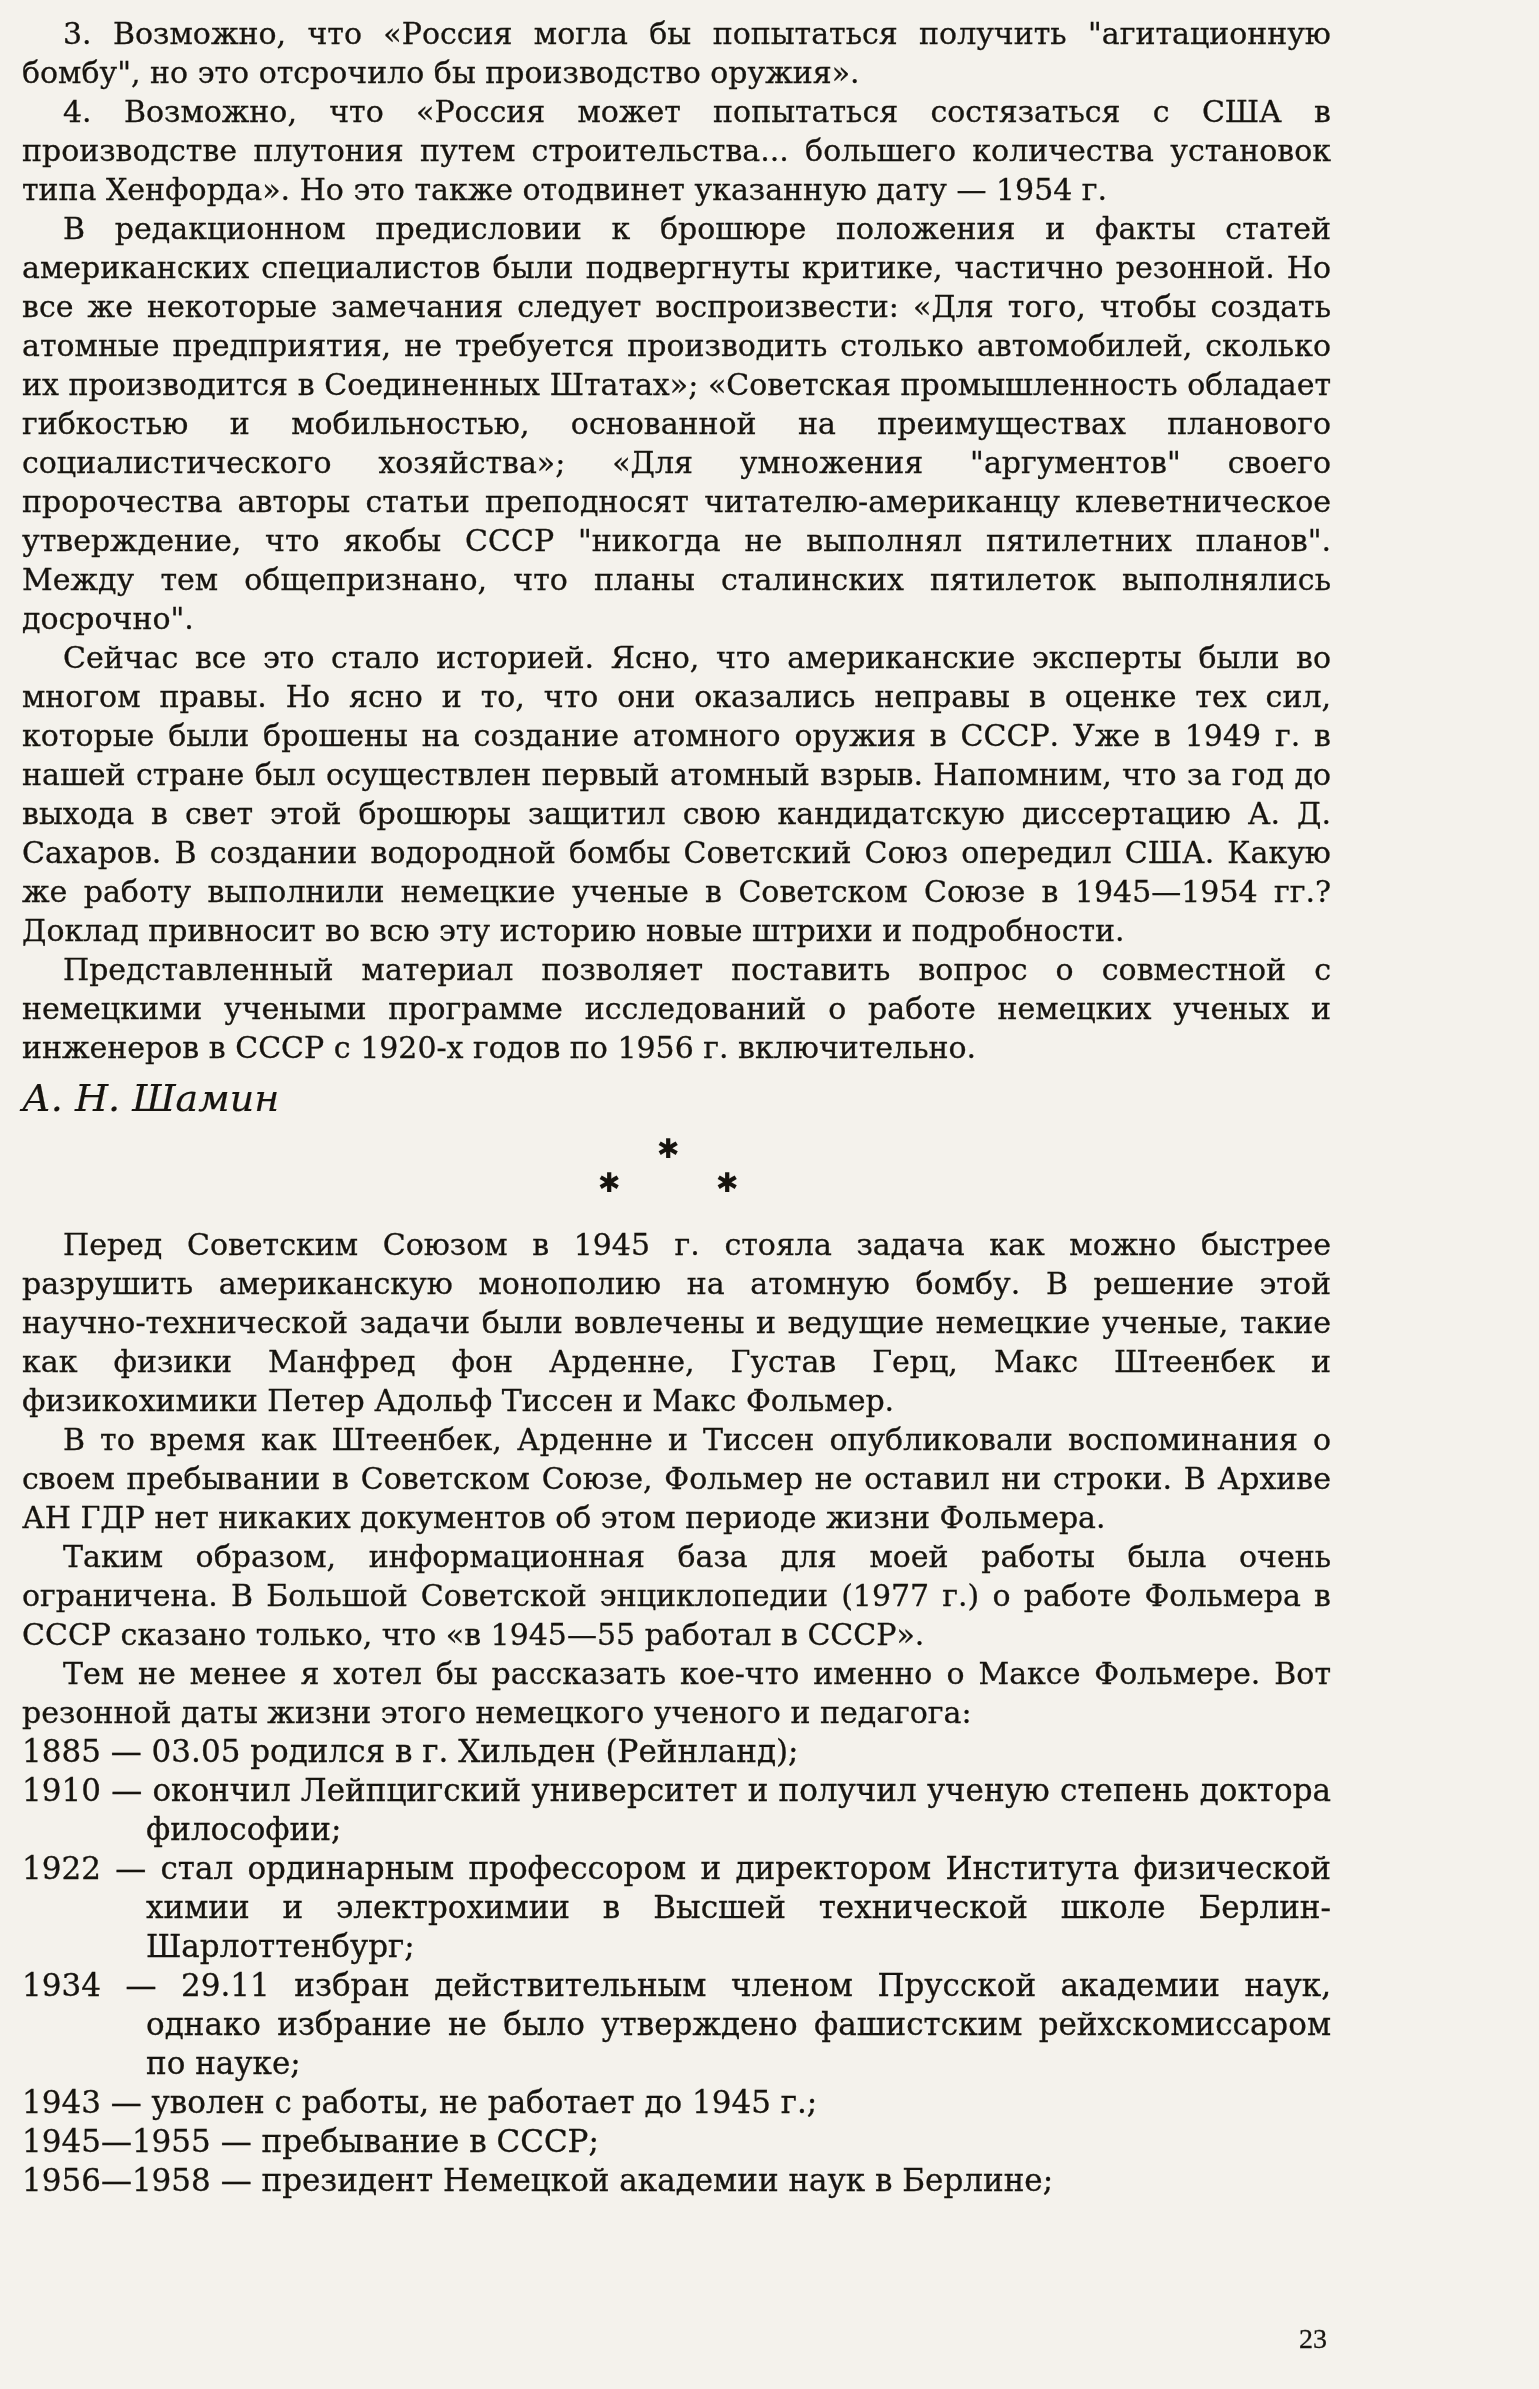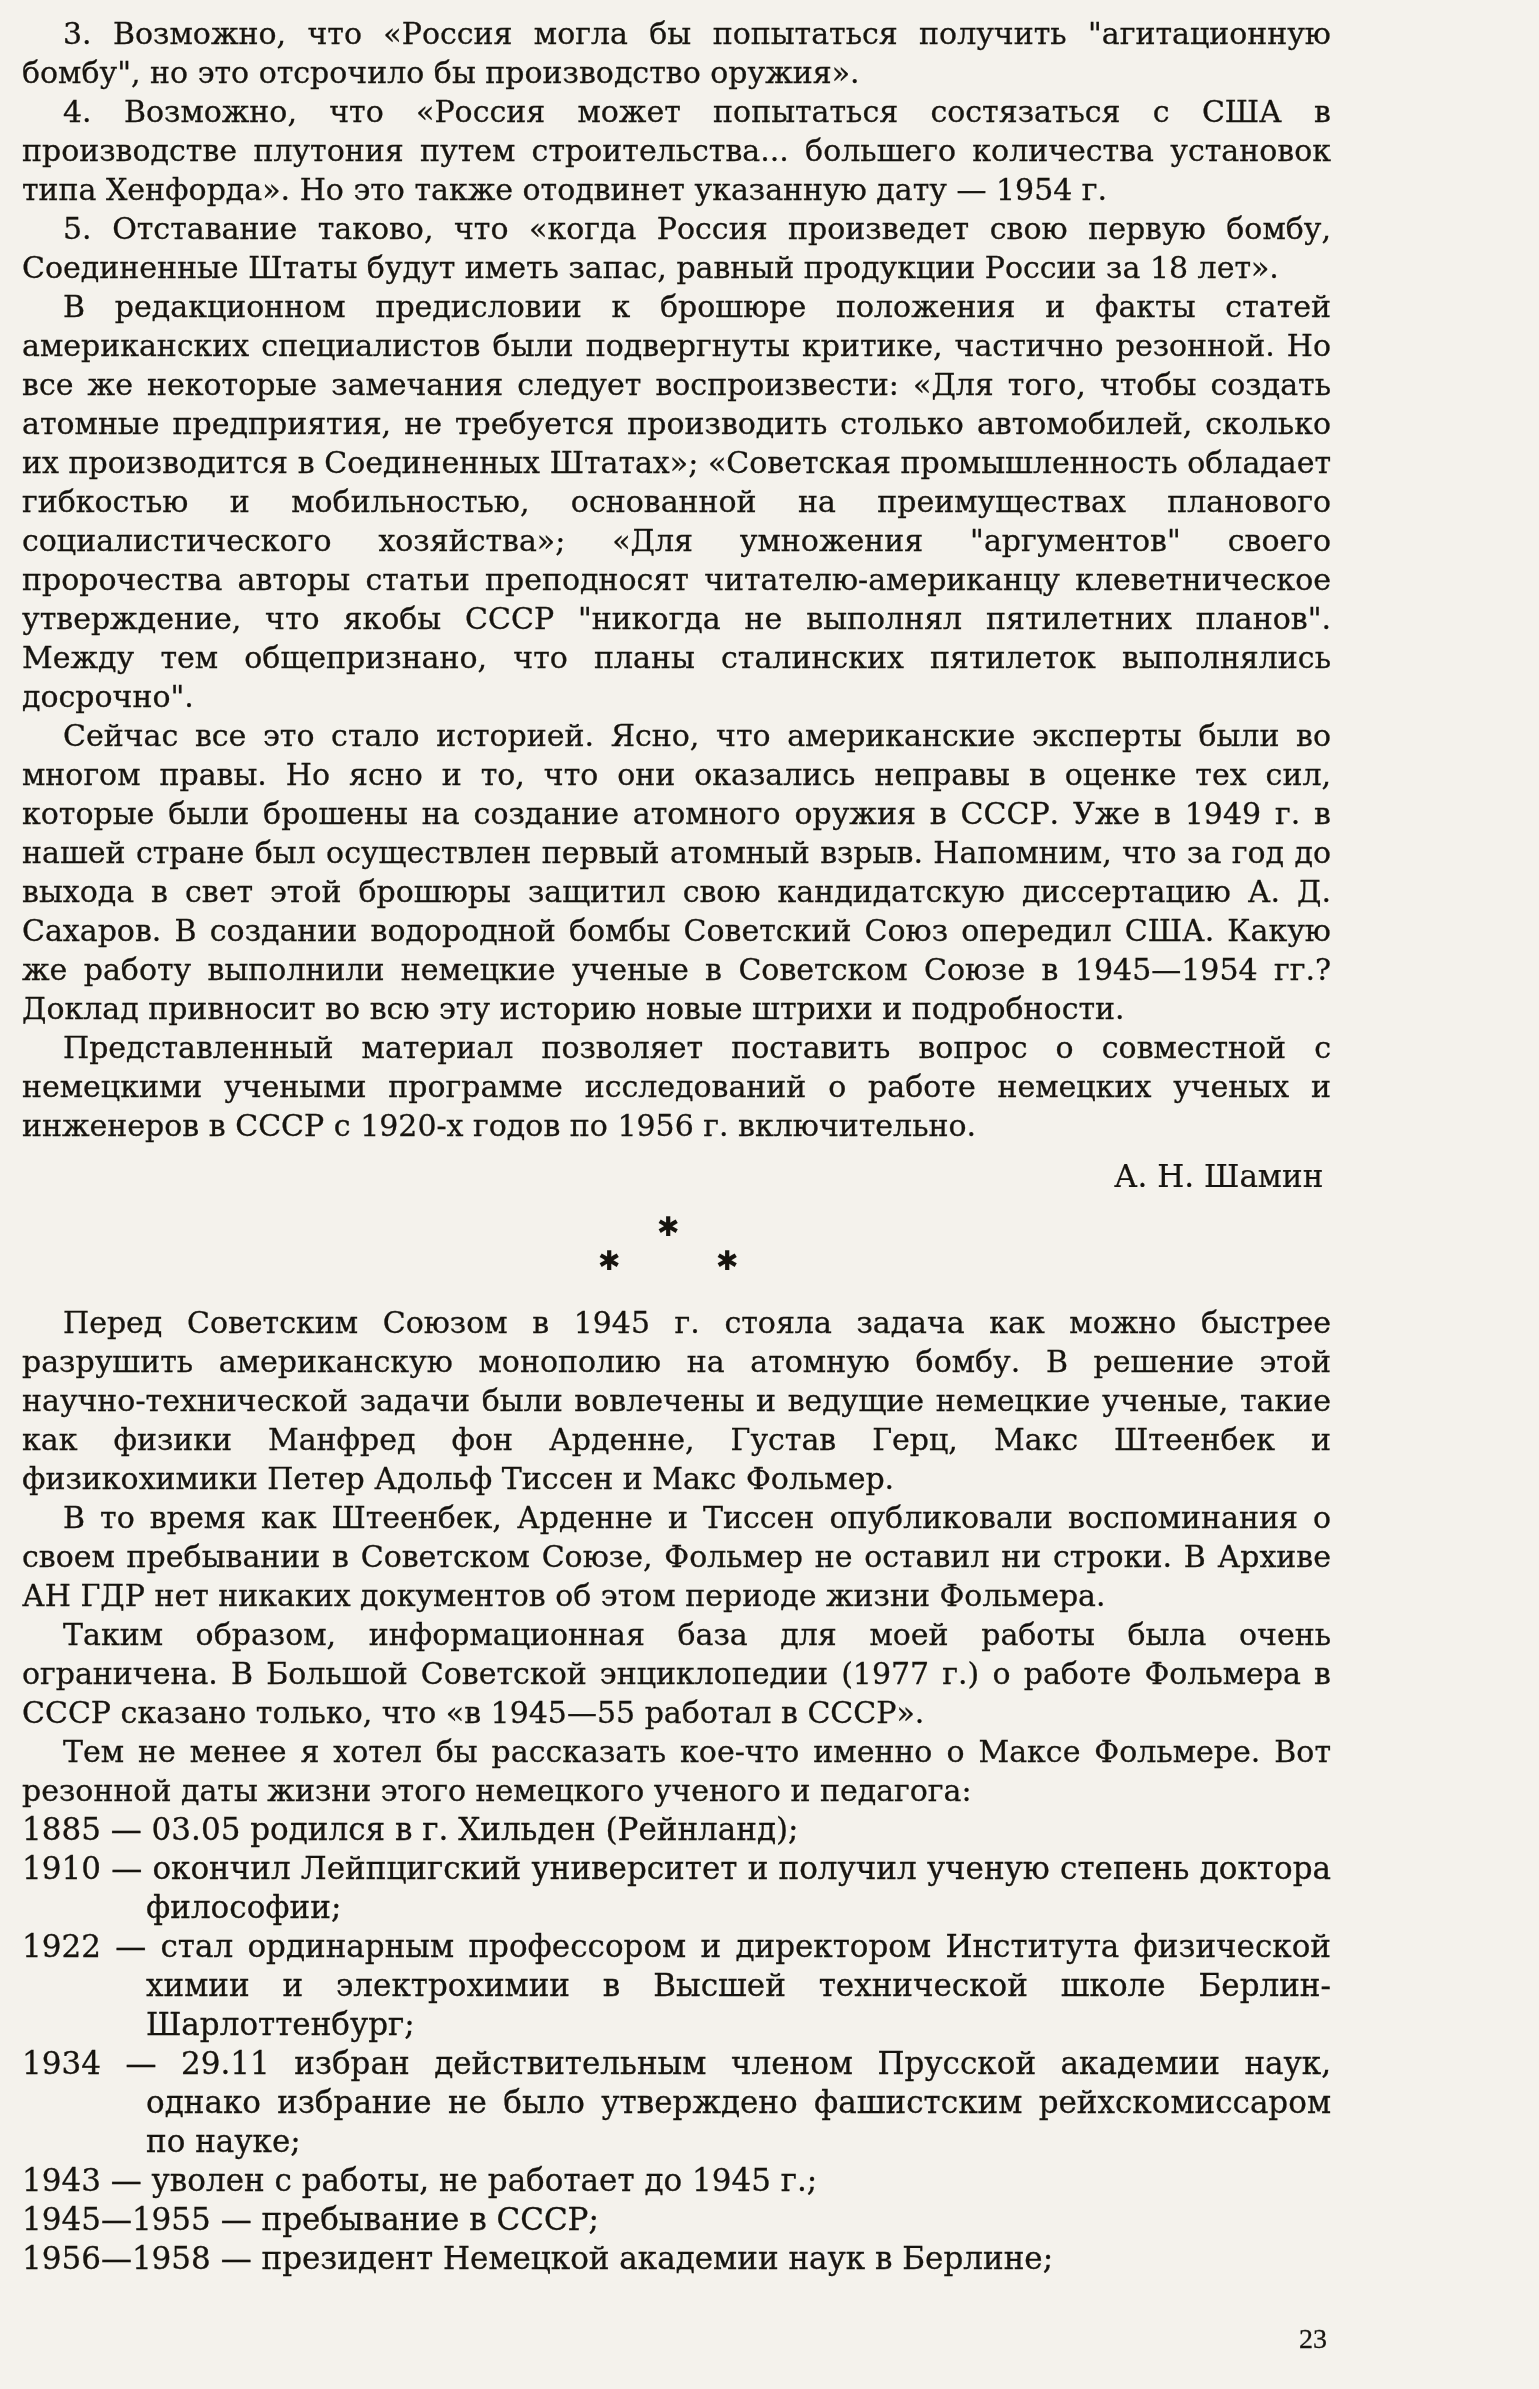--- a/index.html
+++ b/index.html
@@ -26,23 +26,23 @@
 
   .para {
     font-size: 30px;
     line-height: 39px;
     text-align: justify;
     text-indent: 41px;
     -webkit-text-stroke: 0.3px currentColor;
   }
 
   .signature {
-    font-size: 31px;
+    font-size: 38px;
     line-height: 39px;
-    text-align: right;
+    font-style: italic;
     padding-right: 7.7px;
     margin-top: 11.5px;
     -webkit-text-stroke: 0.2px currentColor;
   }
 
   .separator {
     position: relative;
     height: 72px;
     margin: 16.7px 0 19px 0;
   }
@@ -79,21 +79,20 @@
     -webkit-text-stroke: 0.3px currentColor;
   }
 </style>
 </head>
 <body>
 
 <div class="page-body">
 
   <p class="para">3. Возможно, что «Россия могла бы попытаться получить "агитационную бомбу", но это отсрочило бы производство оружия».</p>
   <p class="para">4. Возможно, что «Россия может попытаться состязаться с США в производстве плутония путем строительства... большего количества установок типа Хенфорда». Но это также отодвинет указанную дату — 1954 г.</p>
-  <p class="para">5. Отставание таково, что «когда Россия произведет свою первую бомбу, Соединенные Штаты будут иметь запас, равный продукции России за 18 лет».</p>
   <p class="para">В редакционном предисловии к брошюре положения и факты статей американских специалистов были подвергнуты критике, частично резонной. Но все же некоторые замечания следует воспроизвести: «Для того, чтобы создать атомные предприятия, не требуется производить столько автомобилей, сколько их производится в Соединенных Штатах»; «Советская промышленность обладает гибкостью и мобильностью, основанной на преимуществах планового социалистического хозяйства»; «Для умножения "аргументов" своего пророчества авторы статьи преподносят читателю-американцу клеветническое утверждение, что якобы СССР "никогда не выполнял пятилетних планов". Между тем общепризнано, что планы сталинских пятилеток выполнялись досрочно".</p>
   <p class="para">Сейчас все это стало историей. Ясно, что американские эксперты были во многом правы. Но ясно и то, что они оказались неправы в оценке тех сил, которые были брошены на создание атомного оружия в СССР. Уже в 1949 г. в нашей стране был осуществлен первый атомный взрыв. Напомним, что за год до выхода в свет этой брошюры защитил свою кандидатскую диссертацию А. Д. Сахаров. В создании водородной бомбы Советский Союз опередил США. Какую же работу выполнили немецкие ученые в Советском Союзе в 1945—1954 гг.? Доклад привносит во всю эту историю новые штрихи и подробности.</p>
   <p class="para">Представленный материал позволяет поставить вопрос о совместной с немецкими учеными программе исследований о работе немецких ученых и инженеров в СССР с 1920-х годов по 1956 г. включительно.</p>
 
   <p class="signature">А. Н. Шамин</p>
 
   <div class="separator">
     <span class="ast ast-top">✱</span>
     <span class="ast ast-left">✱</span>
     <span class="ast ast-right">✱</span>

